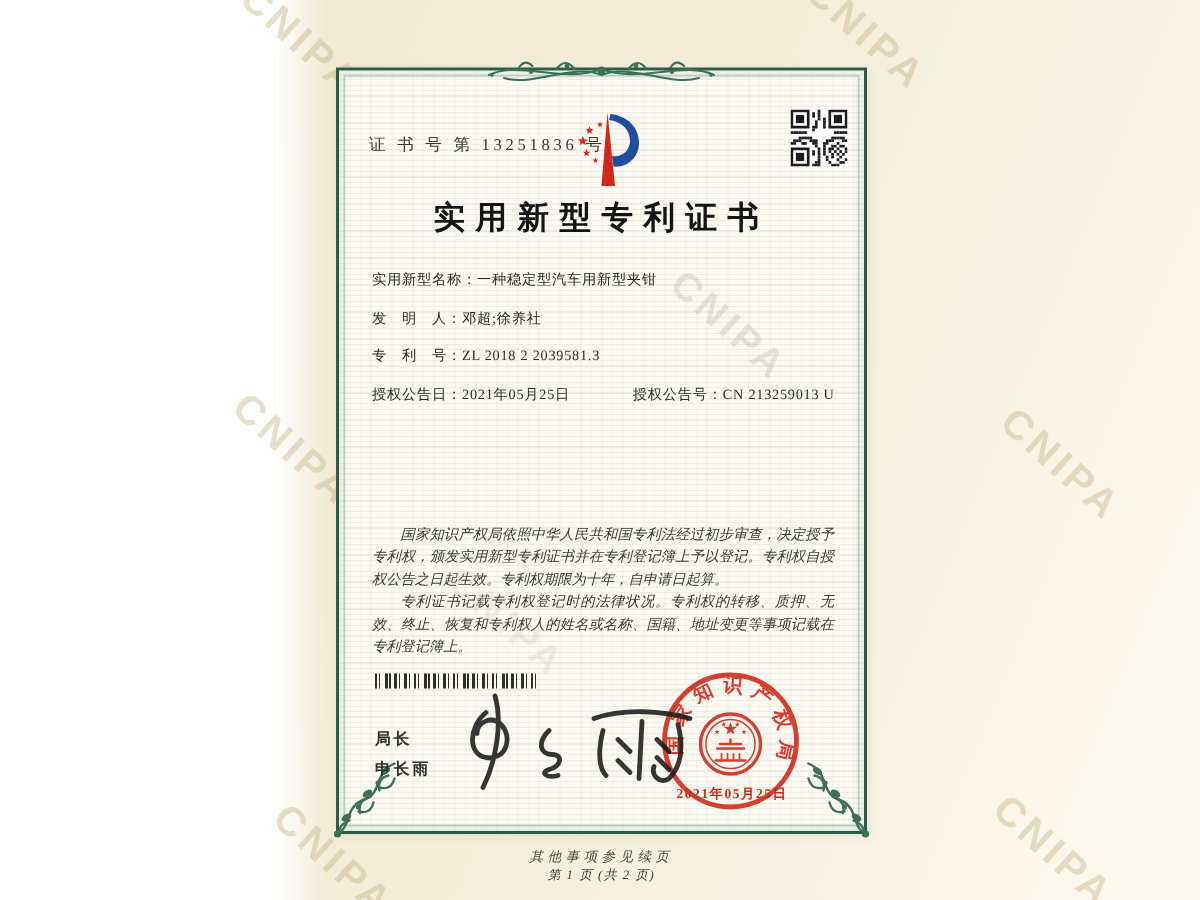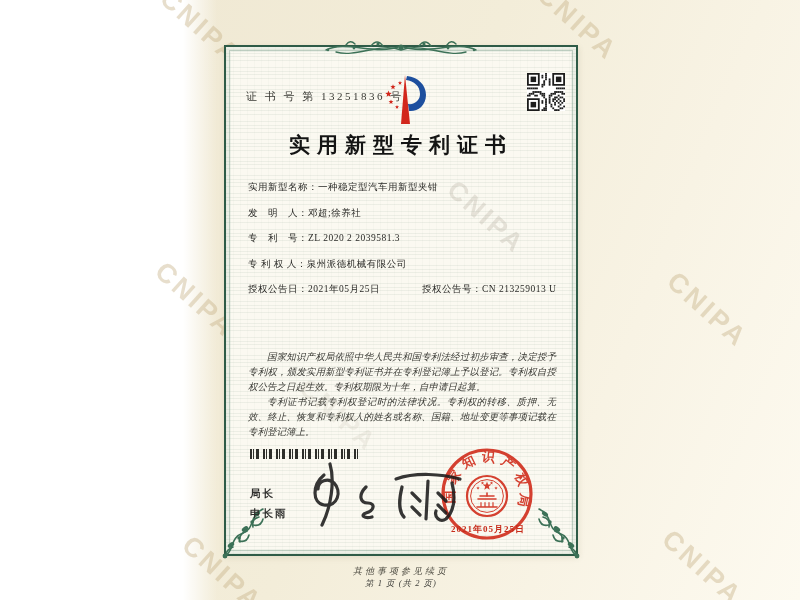--- a/index.html
+++ b/index.html
@@ -253,22 +253,21 @@
               <rect x="30.76" y="36.19" width="1.81" height="1.81"></rect>
             </g>
         </g>
       </svg>
 
       <div class="title">实用新型专利证书</div>
 
       <div class="fields">
         <div class="frow"><span>实用新型名称：</span><span>一种稳定型汽车用新型夹钳</span></div>
         <div class="frow"><span>发　明　人：</span><span>邓超;徐养社</span></div>
-        <div class="frow"><span>专　利　号：</span><span>ZL 2020 2 2039581.3</span></div>
-        <div class="frow"><span>专 利 权 人：</span><span>泉州派德机械有限公司</span></div>
+        <div class="frow"><span>专　利　号：</span><span>ZL 2018 2 2039581.3</span></div>
         <div class="frow">
           <span class="pair1"><span>授权公告日：</span><span>2021年05月25日</span></span>
           <span><span>授权公告号：</span><span>CN 213259013 U</span></span>
         </div>
       </div>
 
       <div class="paras">
         <p>国家知识产权局依照中华人民共和国专利法经过初步审查，决定授予专利权，颁发实用新型专利证书并在专利登记簿上予以登记。专利权自授权公告之日起生效。专利权期限为十年，自申请日起算。</p>
         <p>专利证书记载专利权登记时的法律状况。专利权的转移、质押、无效、终止、恢复和专利权人的姓名或名称、国籍、地址变更等事项记载在专利登记簿上。</p>
       </div>

